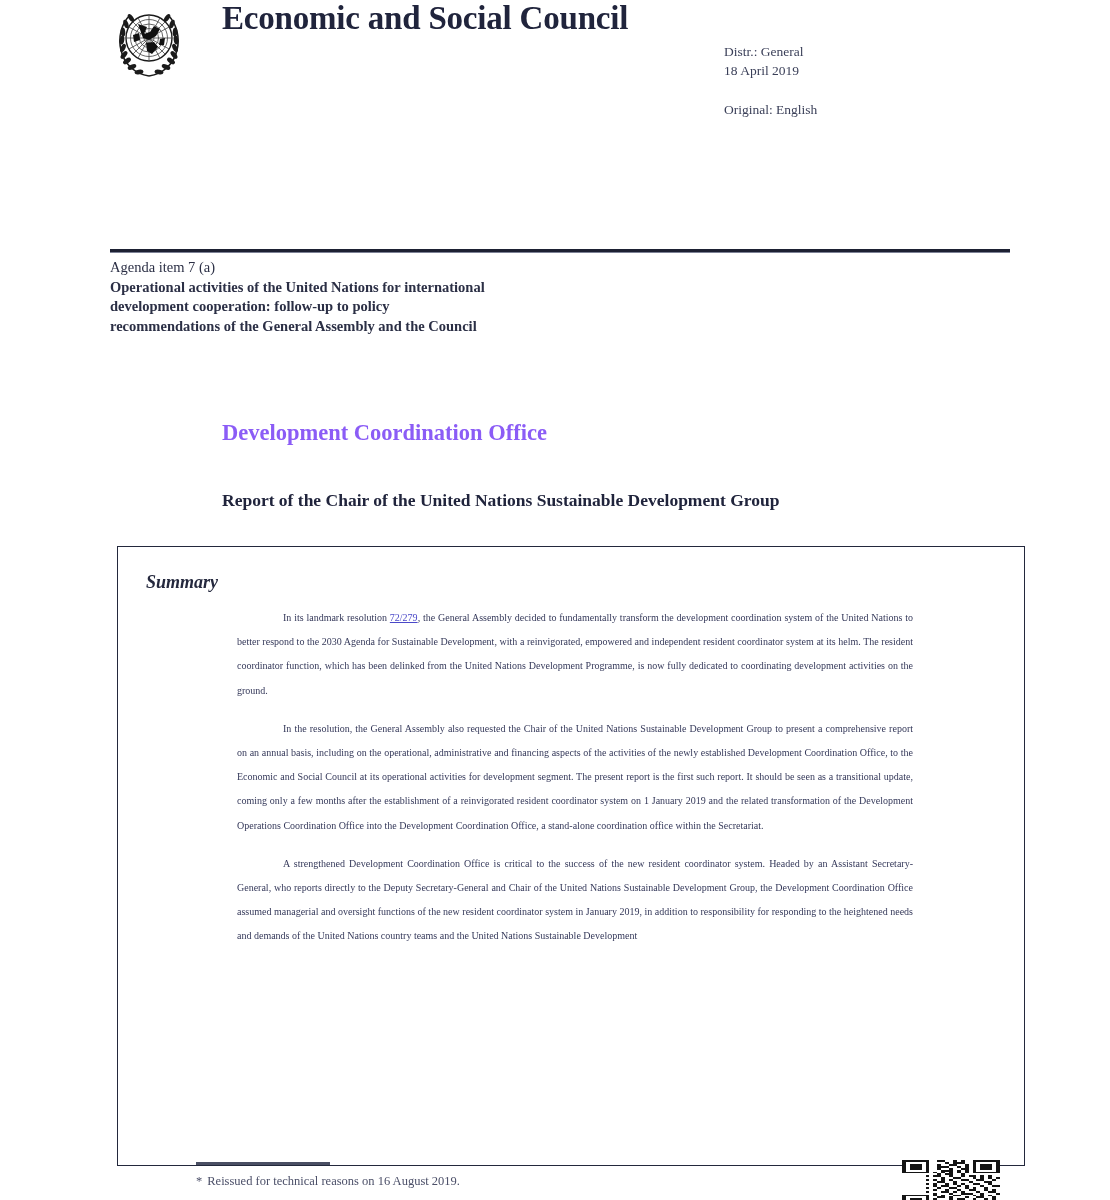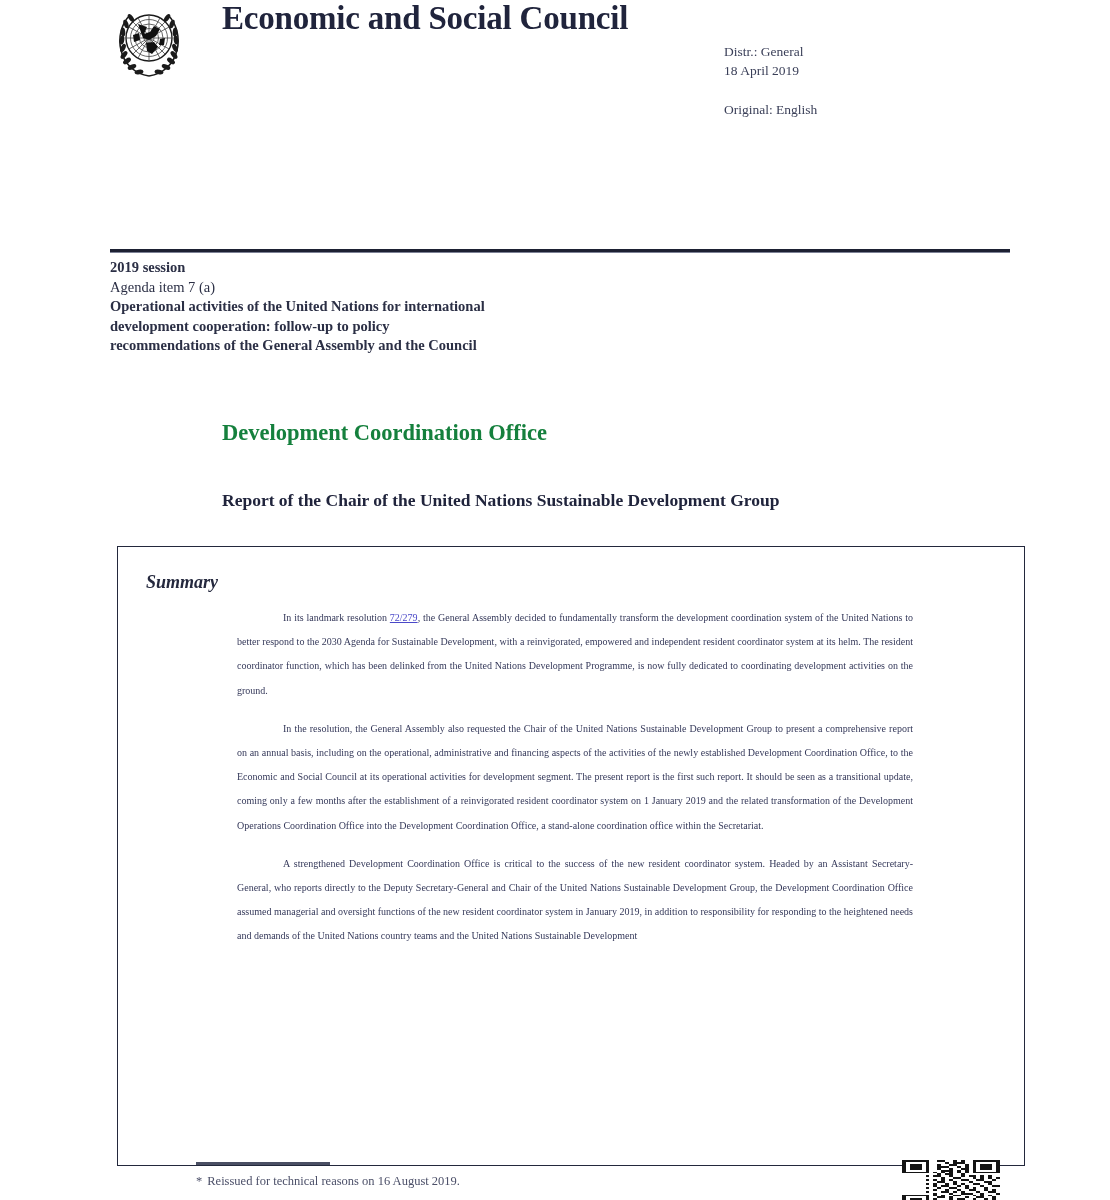--- a/index.html
+++ b/index.html
@@ -86,21 +86,21 @@
     font-weight: bold;
   }
 
   
   .doc-title {
     position: absolute;
     left: 222px;
     top: 420px;
     font-size: 22.5px;
     font-weight: bold;
-    color: #15803d;
+    color: #8b5cf6;
     white-space: nowrap;
   }
   .doc-subtitle {
     position: absolute;
     left: 222px;
     top: 488px;
     width: 600px;
     font-size: 17.5px;
     font-weight: bold;
     line-height: 25px;
@@ -255,21 +255,20 @@
       <div>Distr.: General</div>
       <div>18 April 2019</div>
       <span class="gap"></span>
       <div>Original: English</div>
     </div>
   </div>
 
   <div class="session-rule"></div>
 
   <div class="session-block">
-    <div class="bold">2019 session</div>
     <div>Agenda item 7 (a)</div>
     <div class="bold">Operational activities of the United Nations for international</div>
     <div class="bold">development cooperation: follow-up to policy</div>
     <div class="bold">recommendations of the General Assembly and the Council</div>
   </div>
 
   <div class="doc-title">Development Coordination Office</div>
 
   <div class="doc-subtitle">Report of the Chair of the United Nations Sustainable Development Group</div>
 

